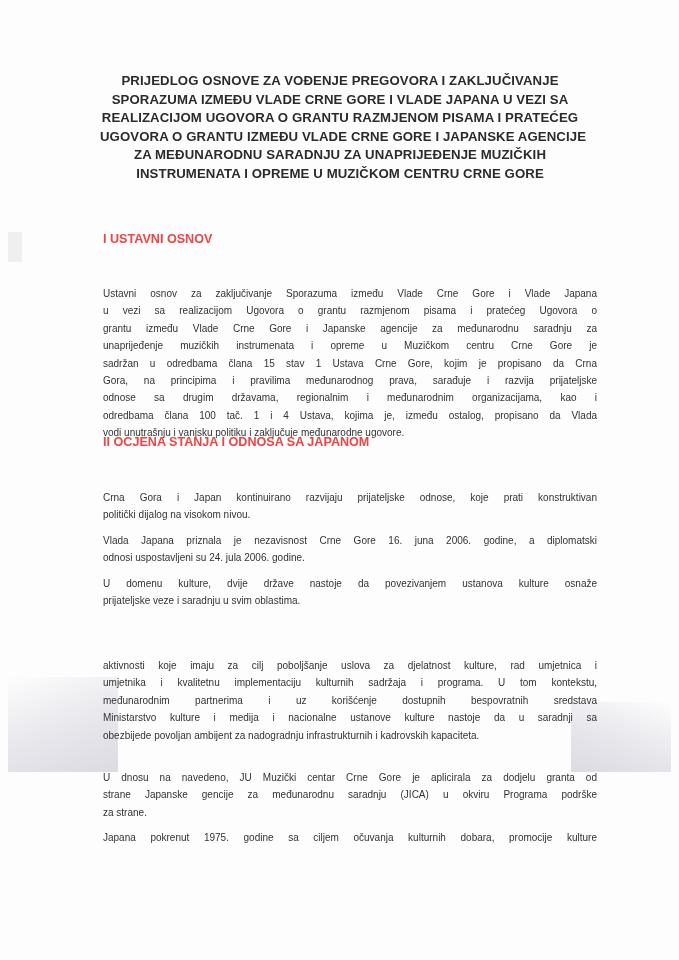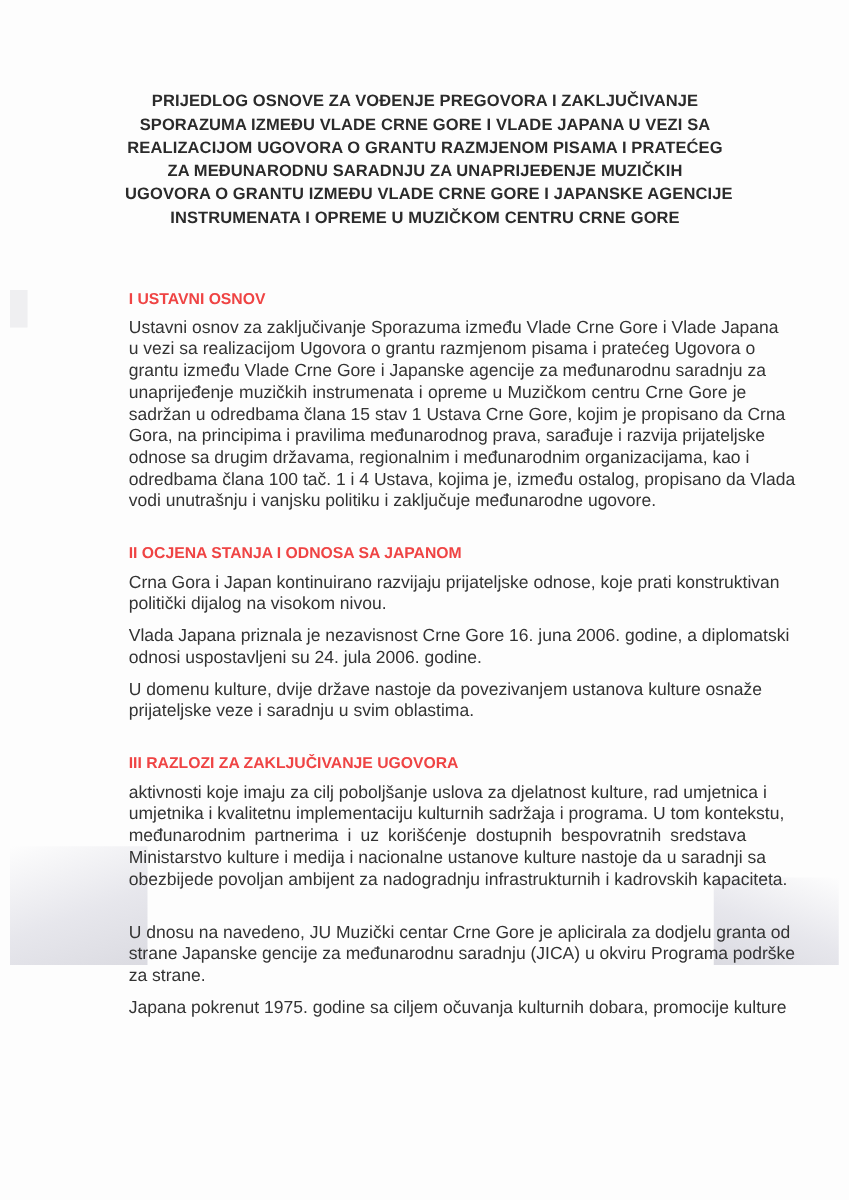--- a/index.html
+++ b/index.html
@@ -28,39 +28,39 @@
     text-align: center; font-weight: bold; font-size: 13.2px; line-height: 18.6px;
     color: #2b2b2b; letter-spacing: 0.1px;
   }
   .title div { white-space: nowrap; }
   .heading {
     position: absolute; left: 103px; font-weight: bold; font-size: 12.6px;
     color: #ef4444; white-space: nowrap;
   }
   .para {
     position: absolute; left: 103px; width: 494px;
-    font-size: 14px; line-height: 17.4px; color: #333;
+    font-size: 10px; line-height: 17.4px; color: #333; margin-top: 32px;
   }
   .para .ln { display: block; text-align: justify; text-align-last: justify; white-space: nowrap; }
   .para .ln.last { text-align-last: left; }
 </style>
 </head>
 <body>
 
 <div class="page">
   <div class="edge-mark"></div>
   <div class="shade-bl"></div>
   <div class="shade-br"></div>
 
   <div class="title">
     <div>PRIJEDLOG OSNOVE ZA VOĐENJE PREGOVORA I ZAKLJUČIVANJE</div>
     <div>SPORAZUMA IZMEĐU VLADE CRNE GORE I VLADE JAPANA U VEZI SA</div>
     <div>REALIZACIJOM UGOVORA O GRANTU  RAZMJENOM PISAMA I PRATEĆEG</div>
+    <div>UGOVORA O GRANTU IZMEĐU VLADE CRNE GORE I JAPANSKE AGENCIJE</div>
     <div>ZA MEĐUNARODNU SARADNJU ZA UNAPRIJEĐENJE MUZIČKIH</div>
-    <div>UGOVORA O GRANTU IZMEĐU VLADE CRNE GORE I JAPANSKE AGENCIJE</div>
     <div>INSTRUMENATA I OPREME U MUZIČKOM CENTRU CRNE GORE</div>
   </div>
 
   <div class="heading" style="top:232px;">I USTAVNI OSNOV</div>
   <div class="para" style="top:253px;">
     <span class="ln">Ustavni osnov za zaključivanje Sporazuma između Vlade Crne Gore i Vlade Japana</span>
     <span class="ln">u vezi sa realizacijom Ugovora o grantu  razmjenom pisama i pratećeg Ugovora o</span>
     <span class="ln">grantu između Vlade Crne Gore i Japanske agencije za međunarodnu saradnju za</span>
     <span class="ln">unaprijeđenje muzičkih instrumenata i opreme u Muzičkom centru Crne Gore je</span>
     <span class="ln">sadržan u odredbama člana 15 stav 1 Ustava Crne Gore, kojim je propisano da Crna</span>
@@ -77,21 +77,20 @@
   </div>
   <div class="para" style="top:500px;">
     <span class="ln">Vlada Japana priznala je nezavisnost Crne Gore 16. juna 2006. godine, a diplomatski</span>
     <span class="ln last">odnosi uspostavljeni su 24. jula 2006. godine.</span>
   </div>
   <div class="para" style="top:543px;">
     <span class="ln">U domenu kulture, dvije države nastoje da povezivanjem ustanova kulture osnaže</span>
     <span class="ln last">prijateljske veze i saradnju u svim oblastima.</span>
   </div>
 
-  <div class="heading" style="top:603px;">III RAZLOZI ZA ZAKLJUČIVANJE UGOVORA</div>
   <div class="para" style="top:625px;">
     <span class="ln">aktivnosti koje imaju za cilj poboljšanje uslova za djelatnost kulture, rad umjetnica i</span>
     <span class="ln">umjetnika i kvalitetnu implementaciju kulturnih sadržaja i programa. U tom kontekstu,</span>
     <span class="ln">međunarodnim partnerima i uz korišćenje dostupnih bespovratnih sredstava</span>
     <span class="ln">Ministarstvo kulture i medija i nacionalne ustanove kulture nastoje da u saradnji sa</span>
     <span class="ln last">obezbijede povoljan ambijent za nadogradnju infrastrukturnih i kadrovskih kapaciteta.</span>
   </div>
   <div class="para" style="top:737px;">
     <span class="ln">U dnosu na navedeno, JU Muzički centar Crne Gore je aplicirala za dodjelu granta od</span>
     <span class="ln">strane Japanske gencije za međunarodnu saradnju (JICA) u okviru Programa podrške</span>

